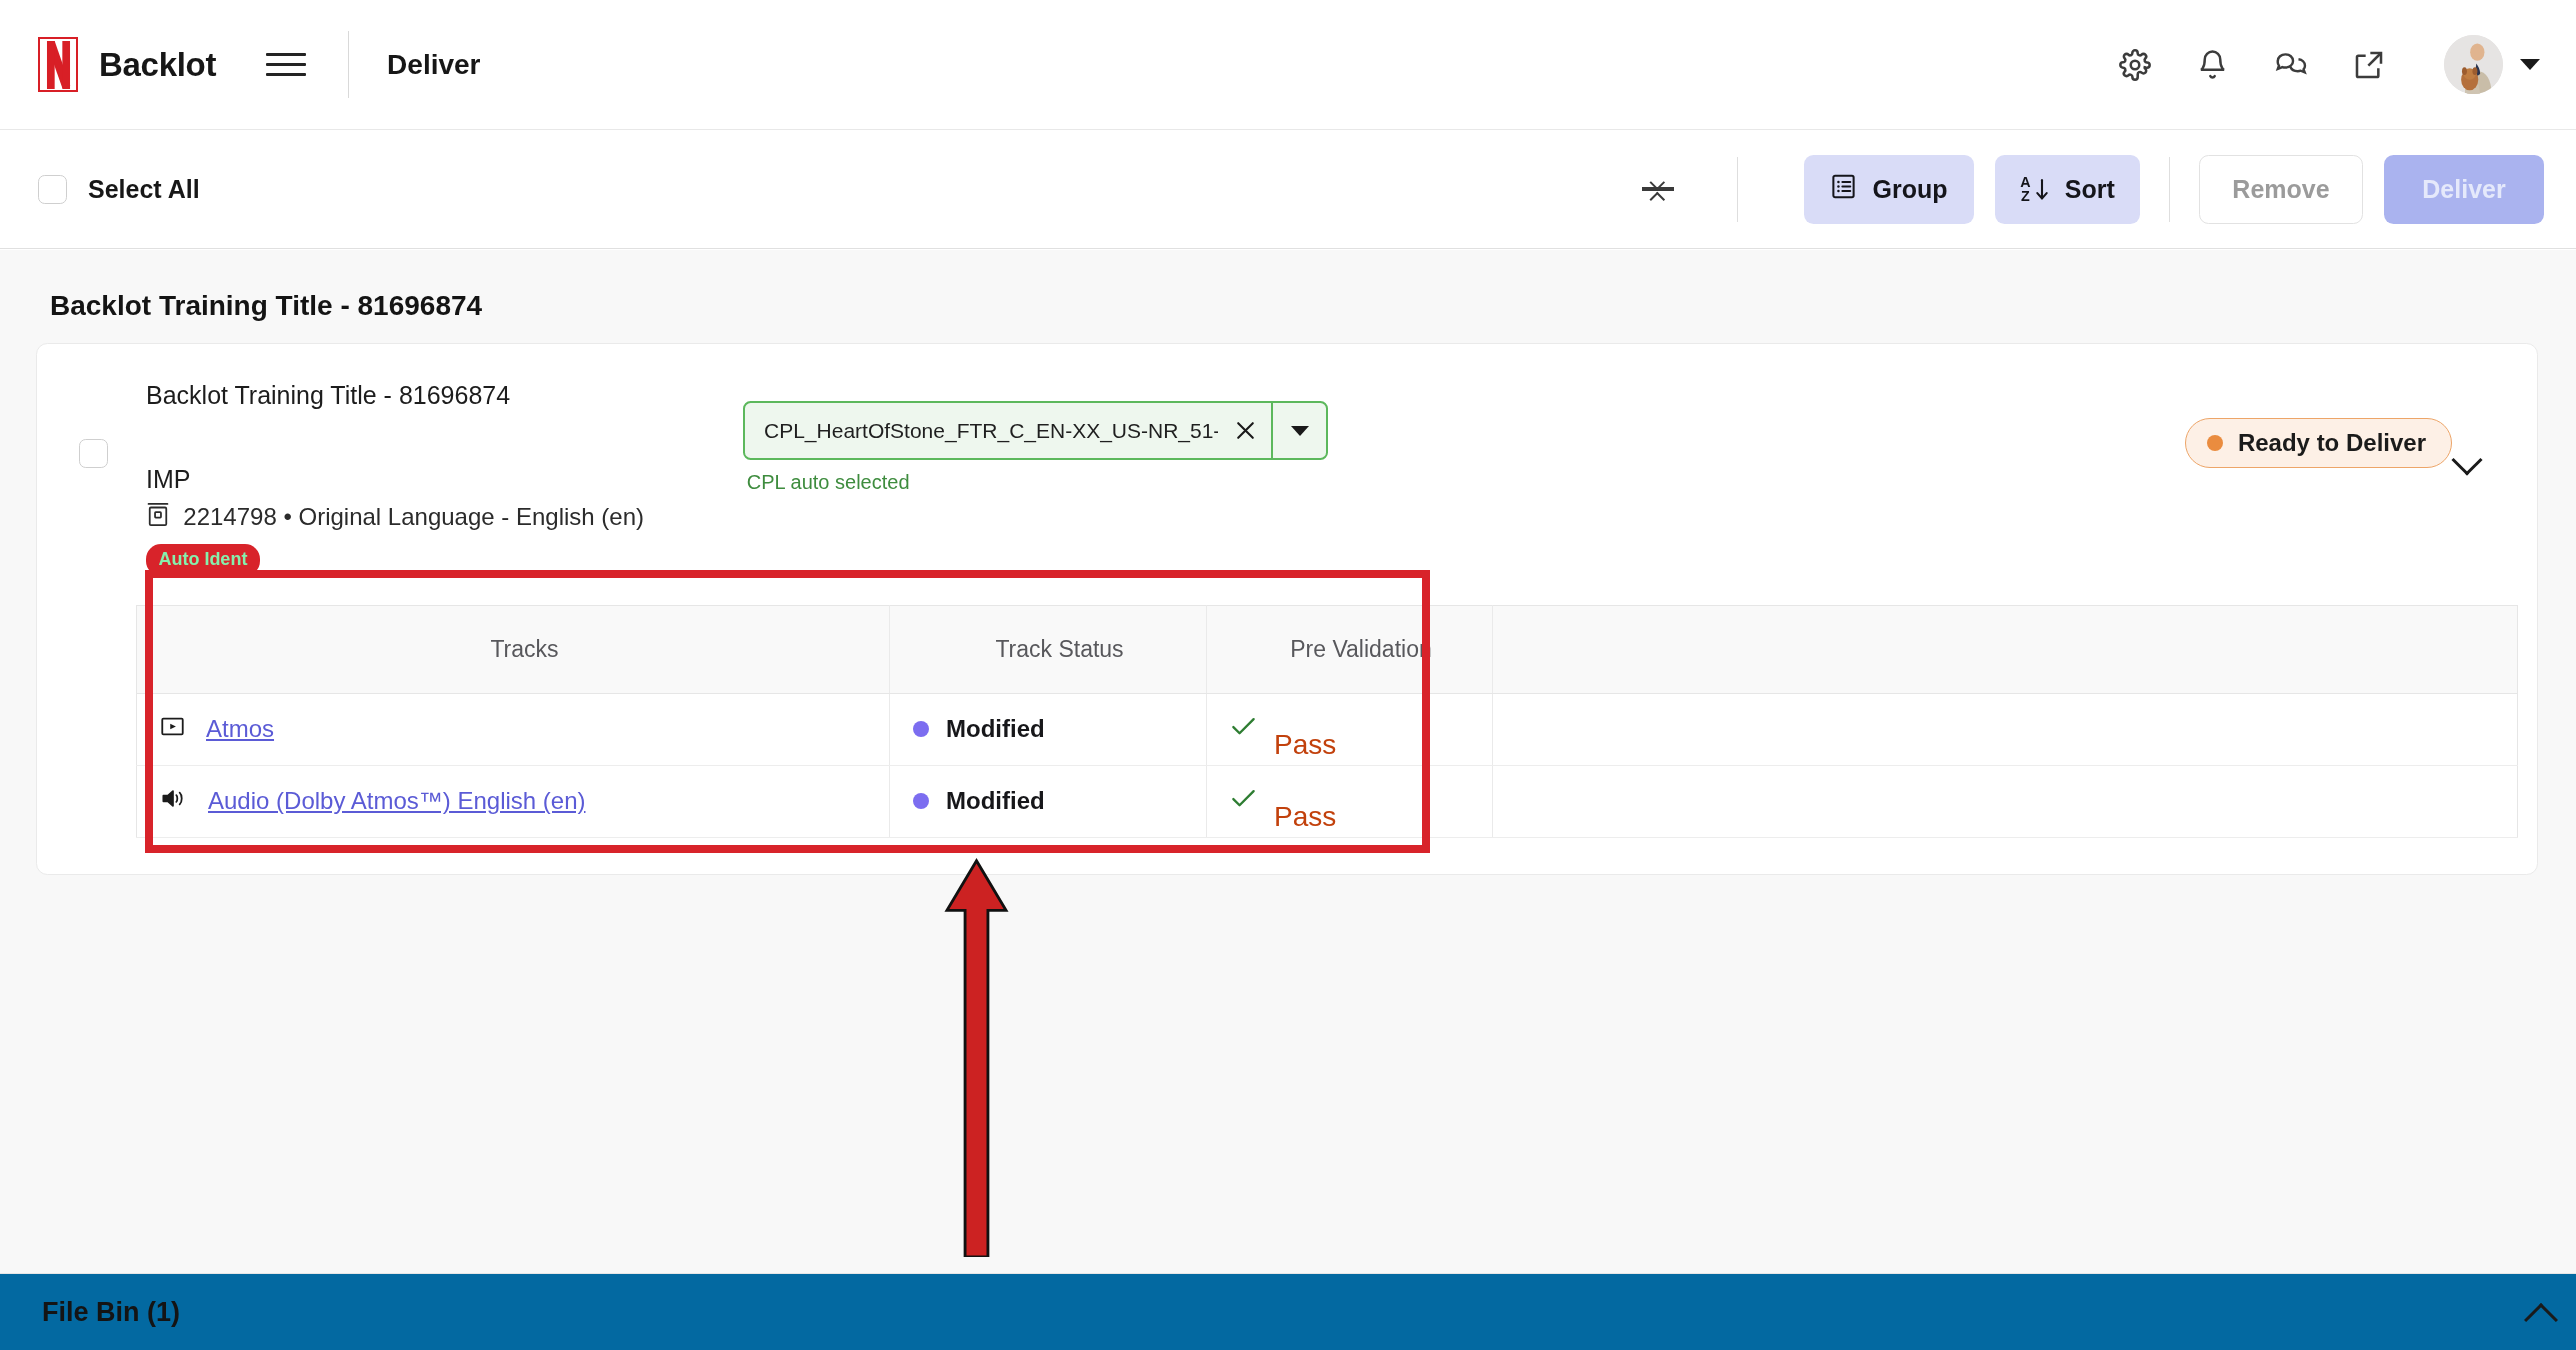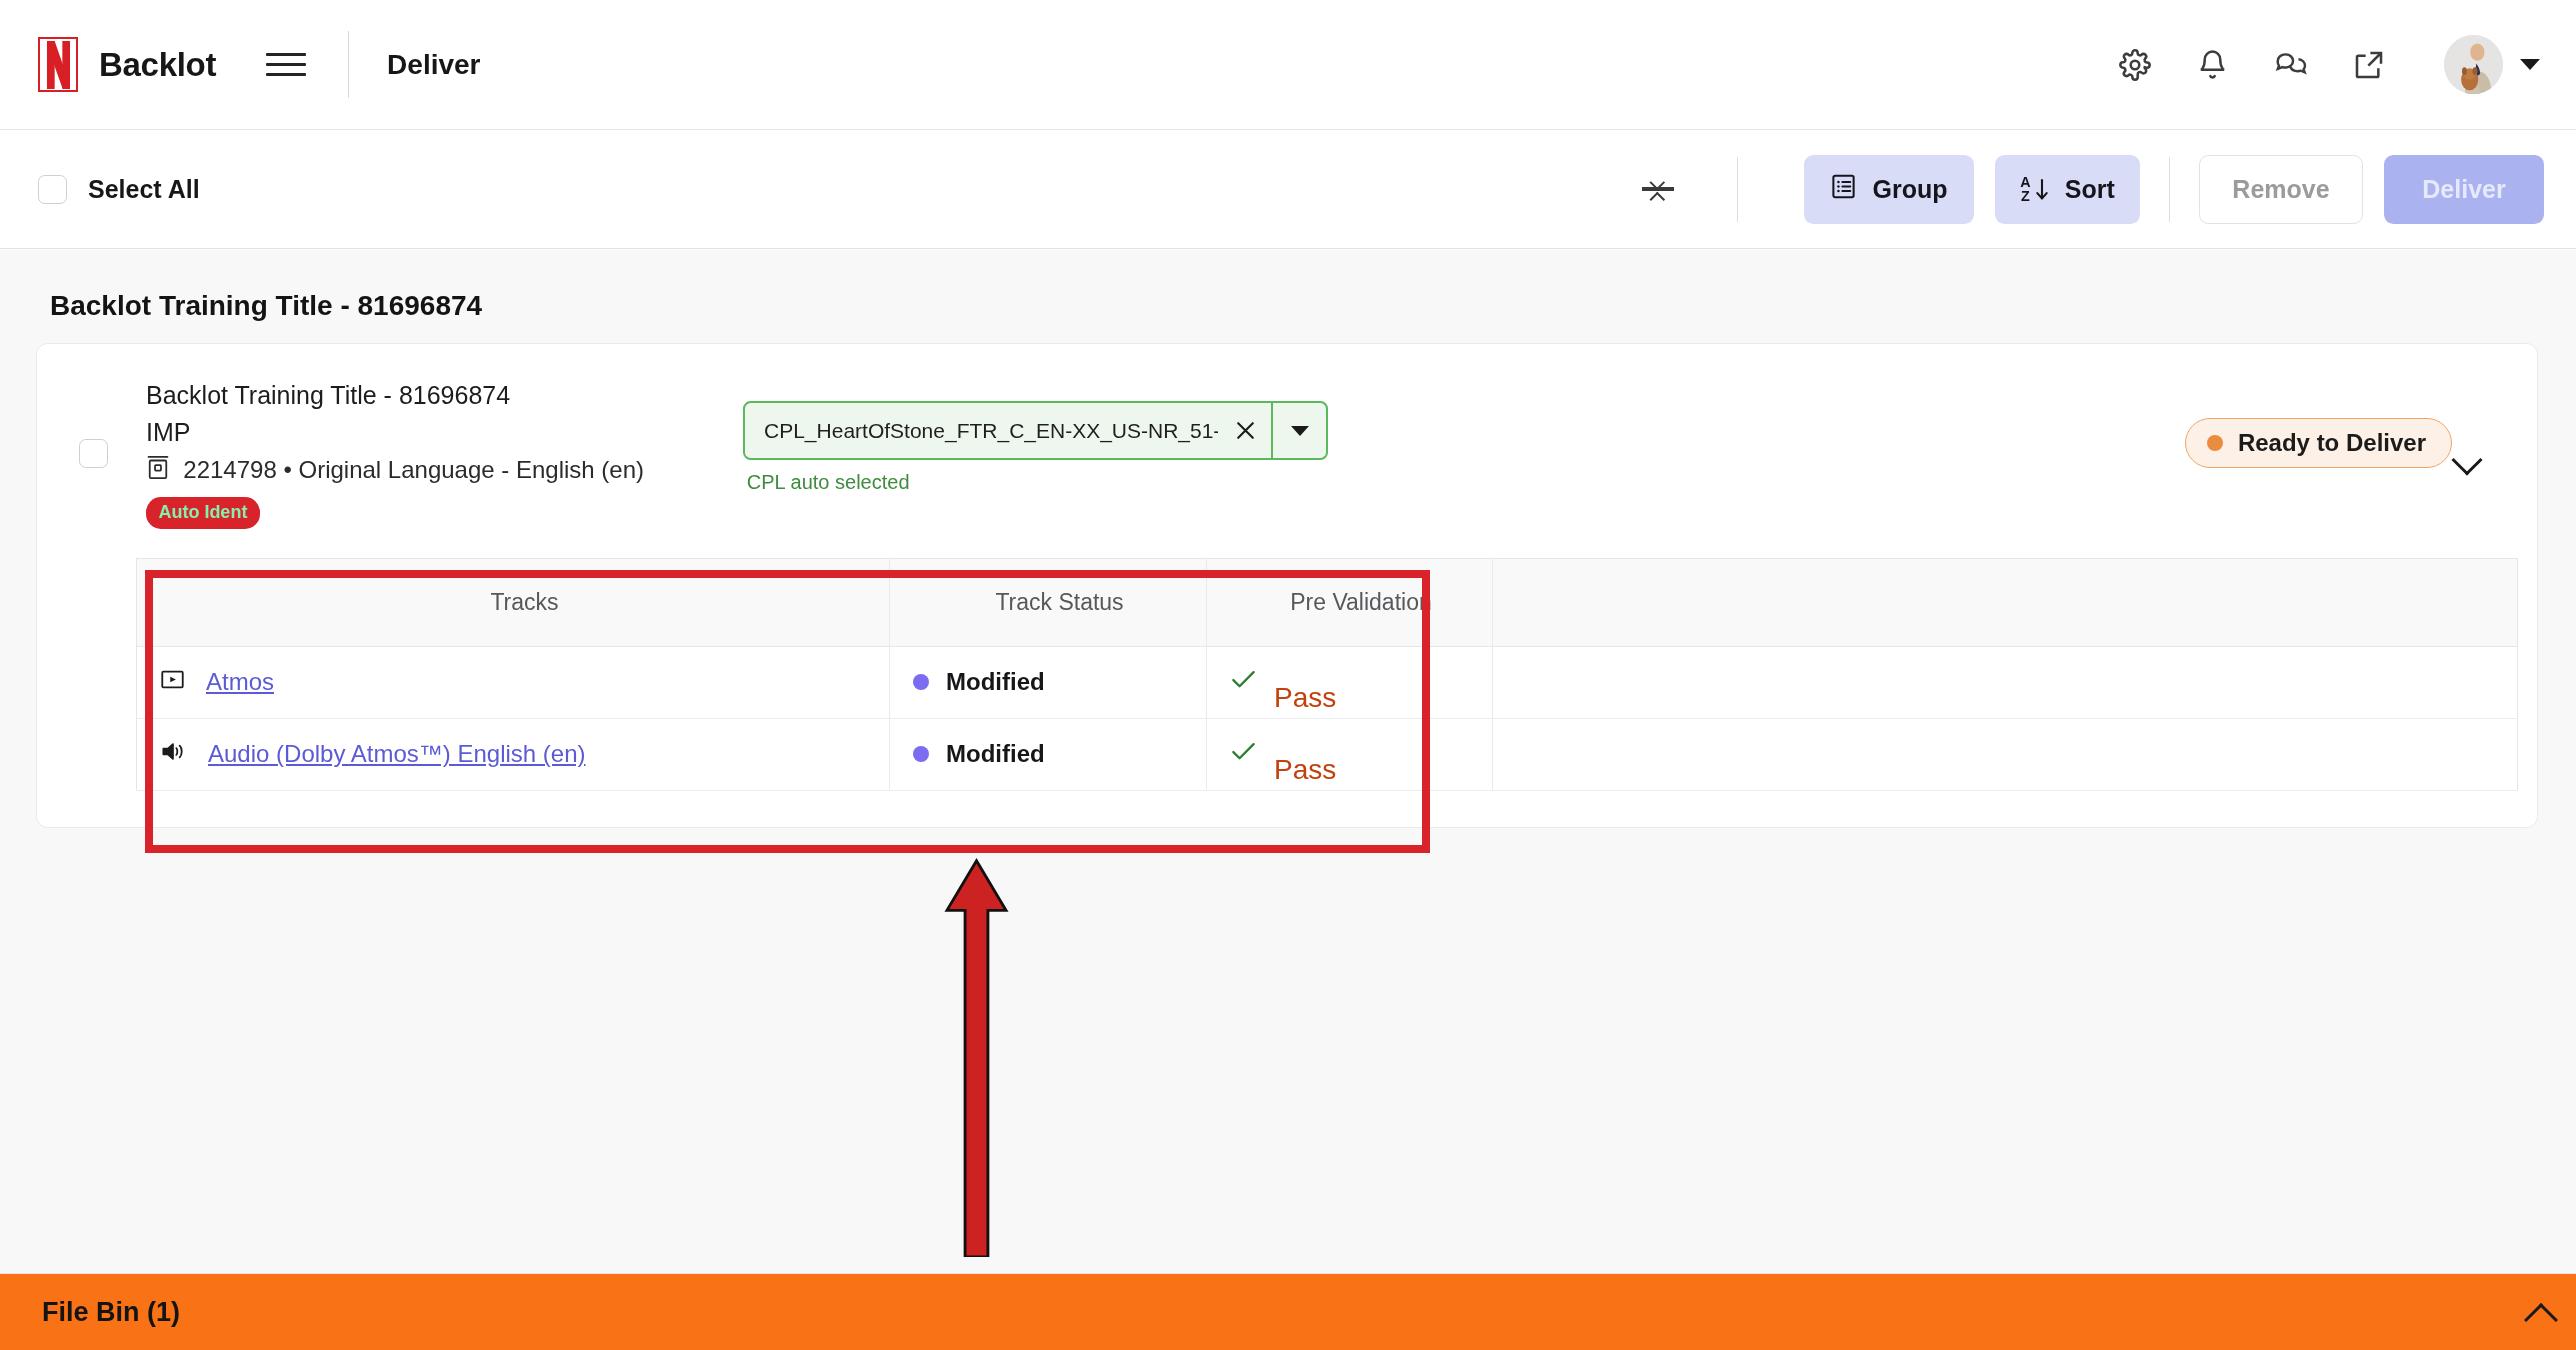--- a/index.html
+++ b/index.html
@@ -148,21 +148,21 @@
     padding: 0 0 36px 0;
     min-height: 297px;
   }
   .card-row {
     display: flex; align-items: flex-start;
     padding: 34px 0 0 0;
   }
   .card-check { padding: 61px 0 0 42px; }
   .asset-meta { padding-left: 38px; min-width: 448px; }
   .asset-title { font-size: 25px; color: #1d1d1d; line-height: 1.42; }
-  .asset-type { font-size: 25px; color: #1d1d1d; line-height: 1.5; }
+  .asset-type { font-size: 25px; color: #1d1d1d; line-height: 1.5; margin-top: 47px; }
   .asset-idline {
     display: flex; align-items: center; gap: 13.3px;
     font-size: 24px; color: #2b2b2b; margin-top: 3px;
   }
   .badge-auto {
     display: inline-block; margin-top: 11.4px;
     background: #d8232a; color: #86efac;
     font-size: 18px; font-weight: 700;
     padding: 4.8px 12.4px 5.7px; border-radius: 15px;
   }
@@ -254,21 +254,21 @@
   }
   .status-cell { display: flex; align-items: center; gap: 17px; }
   .dot-mod { width: 16px; height: 16px; border-radius: 50%; background: #7c6df0; }
   .status-text { font-weight: 700; color: #17171a; font-size: 24px; }
   .pass-cell { display: flex; align-items: center; gap: 17px; }
   .pass-text { color: #c2410c; font-size: 28px; margin-top: 32px; }
 
   
   .filebin {
     position: absolute; left: 0; right: 0; bottom: 0; height: 78px;
-    background: #f97316;
+    background: #0369a1;
     border-top: 1px solid #e6e6e6;
     display: flex; align-items: center;
     padding: 0 16px 0 42px;
   }
   .filebin-title { font-size: 27px; font-weight: 700; color: #141414; }
   .filebin-chev {
     margin-left: auto; width: 36px; height: 21px; position: relative; cursor: pointer;
   }
   .filebin-chev::before {
     content: ""; position: absolute; left: 4.8px; top: 5.7px;

